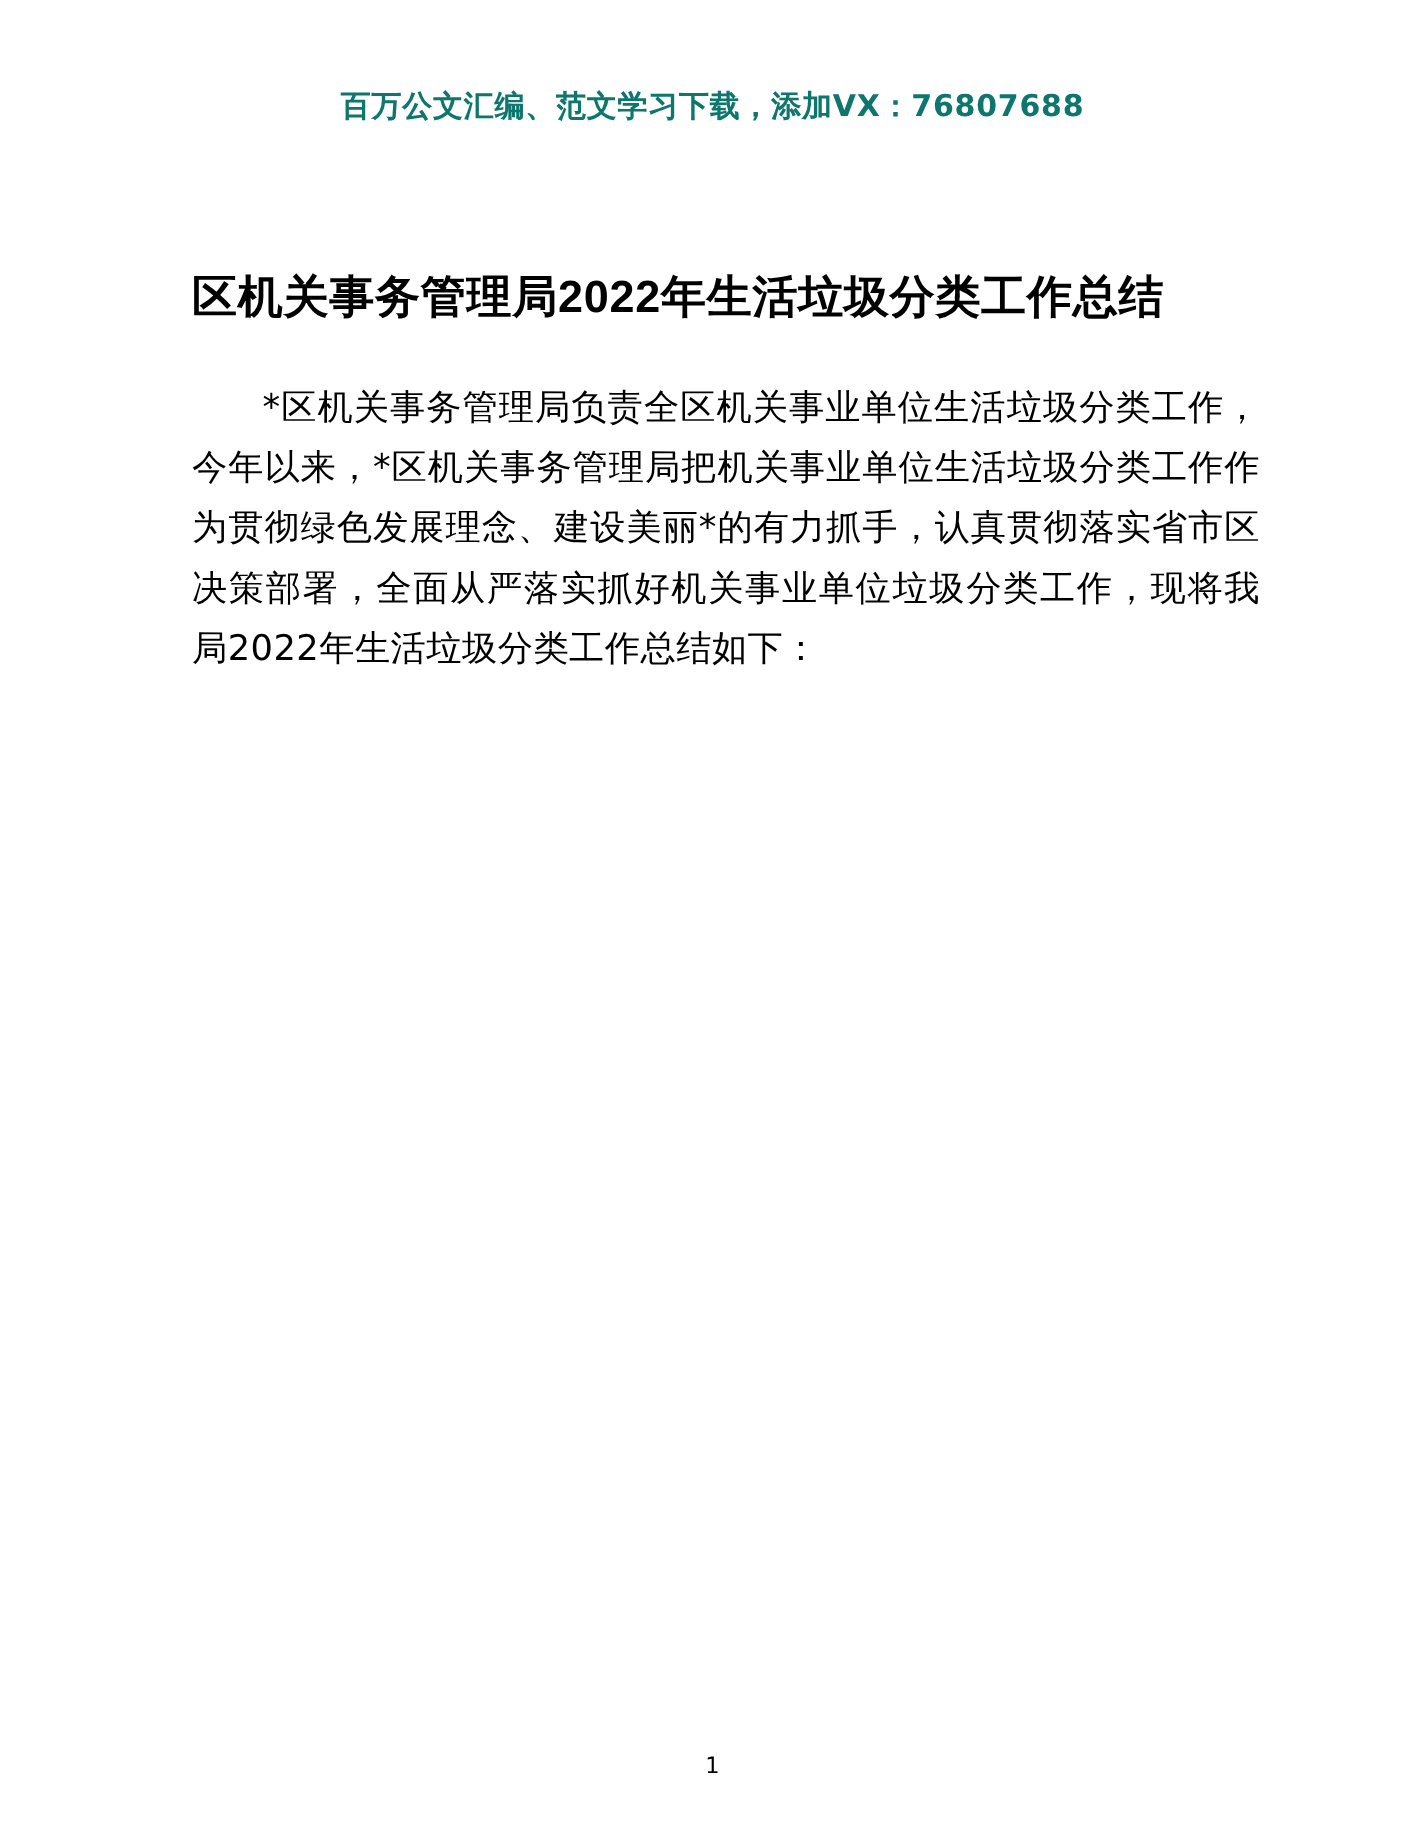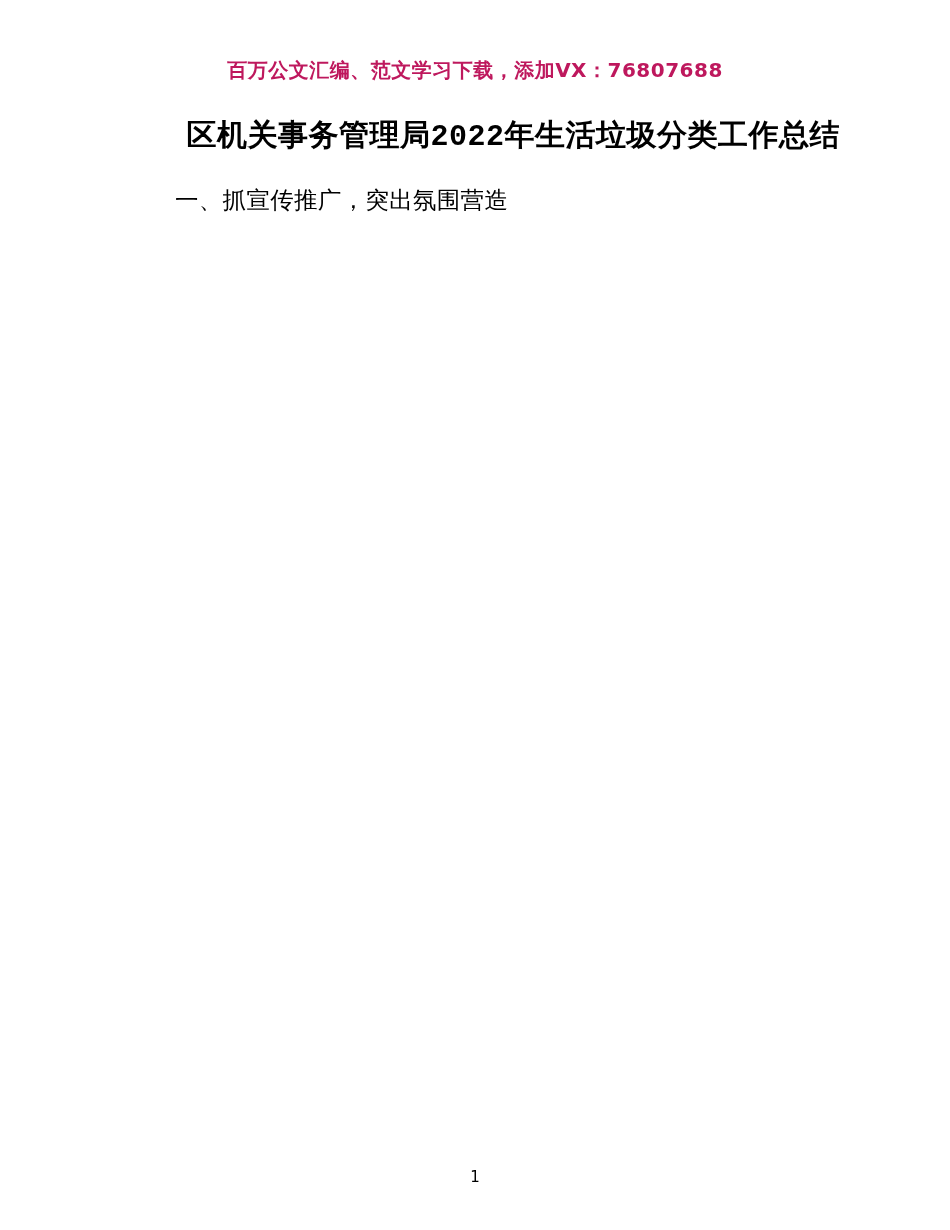--- a/index.html
+++ b/index.html
@@ -18,37 +18,37 @@
   .page {
     width: 950px;
     height: 1230px;
     box-sizing: border-box;
     padding: 0;
     position: relative;
     background: #ffffff;
   }
   .banner {
     text-align: center;
-    color: #be185d;
+    color: #0f766e;
     font-size: 20px;
     font-weight: 700;
     letter-spacing: 0.5px;
     padding-top: 57px;
     font-family: "DejaVu Sans", sans-serif;
   }
   .doc-body {
     padding: 0 110px 0 128px;
   }
   .doc-title {
-    margin-top: 32px;
-    text-align: right;
+    margin-top: 93px;
+    text-align: left;
     font-size: 30px;
     font-weight: 700;
     line-height: 1.45;
-    font-family: Liberation Mono, monospace;
+    font-family: Liberation Sans, sans-serif;
     letter-spacing: 0.5px;
   }
   .para {
     margin-top: 18px;
     font-size: 23.5px;
     line-height: 1.72;
     text-align: justify;
     text-indent: 2em;
     font-family: "DejaVu Sans", sans-serif;
     letter-spacing: 0.3px;
@@ -79,22 +79,22 @@
 <body>
 
 <div class="page">
 
   <div class="banner">百万公文汇编、范文学习下载，添加VX：76807688</div>
 
   <div class="doc-body">
 
     <h1 class="doc-title">区机关事务管理局2022年生活垃圾分类工作总结</h1>
 
+    <p class="para first">*区机关事务管理局负责全区机关事业单位生活垃圾分类工作，今年以来，*区机关事务管理局把机关事业单位生活垃圾分类工作作为贯彻绿色发展理念、建设美丽*的有力抓手，认真贯彻落实省市区决策部署，全面从严落实抓好机关事业单位垃圾分类工作，现将我局2022年生活垃圾分类工作总结如下：</p>
 
-    <p class="heading">一、抓宣传推广，突出氛围营造</p>
 
 
 
   </div>
 
   <div class="page-number">1</div>
 
 </div>
 
 </body></html>

